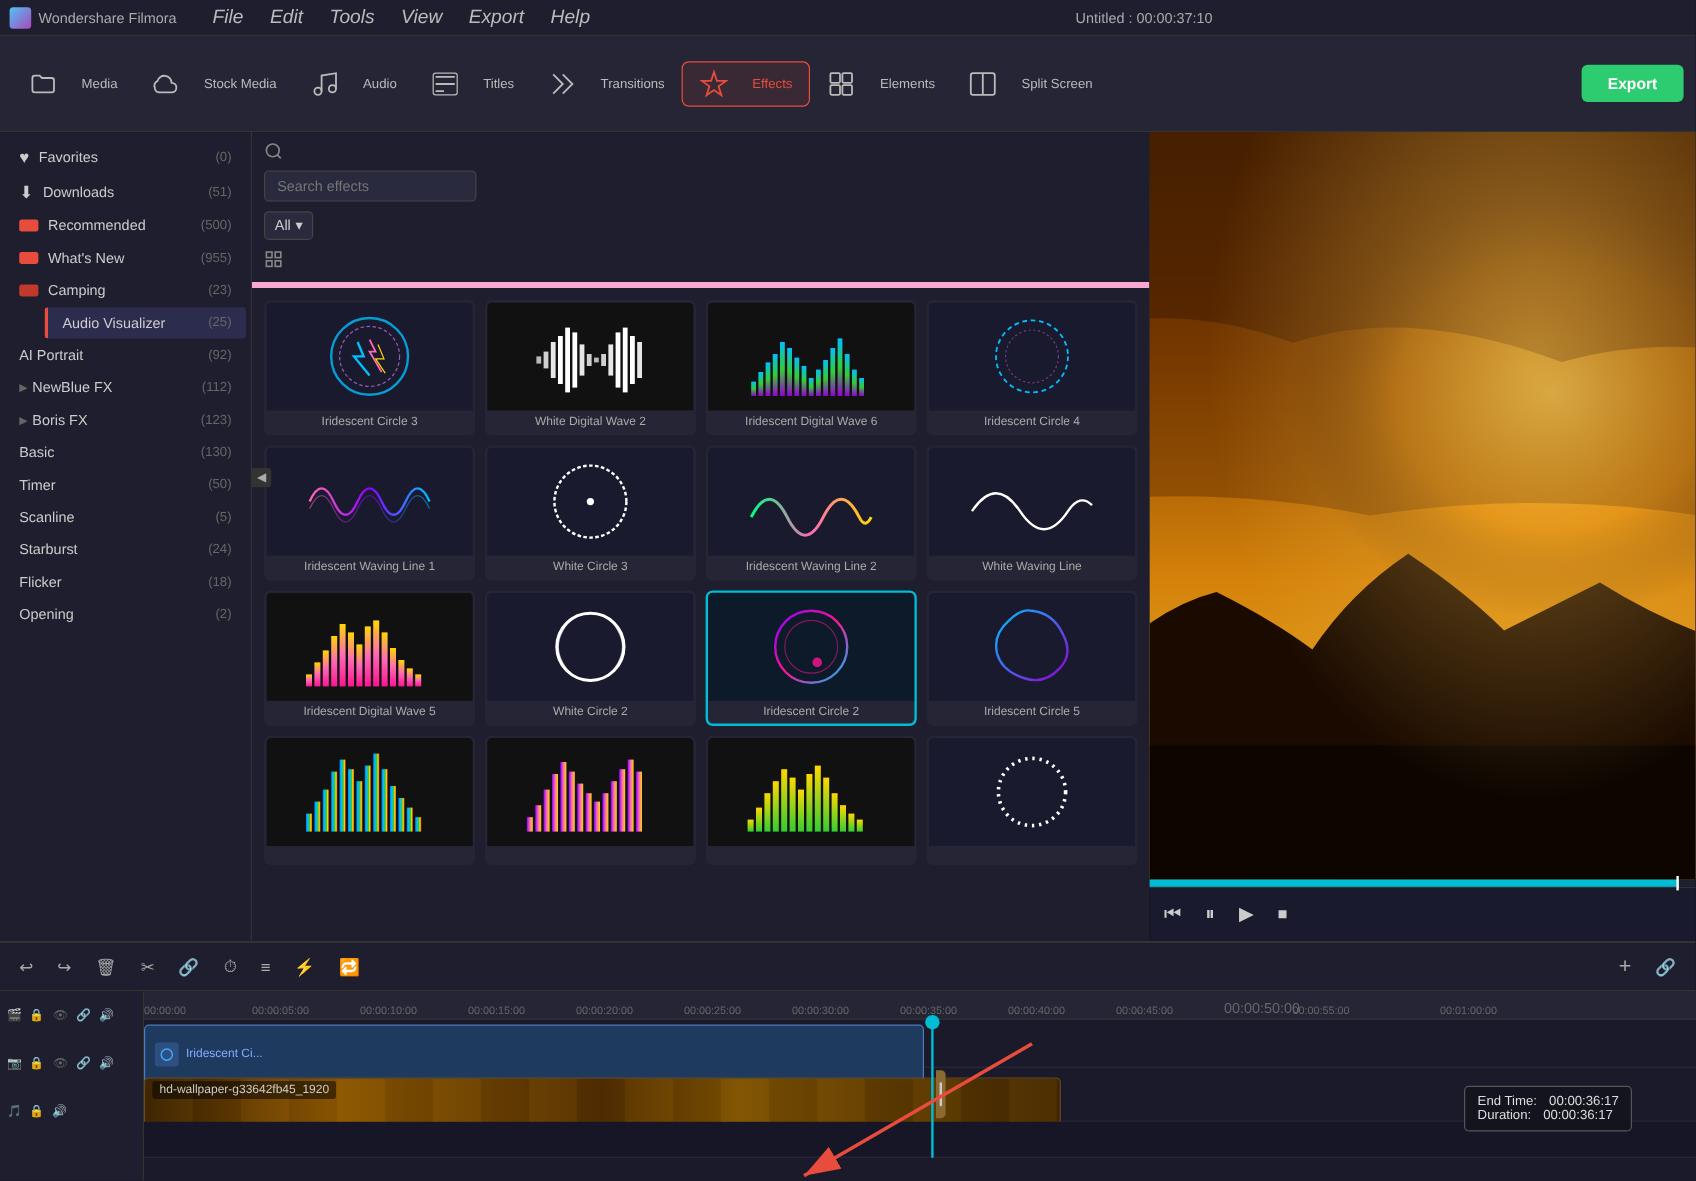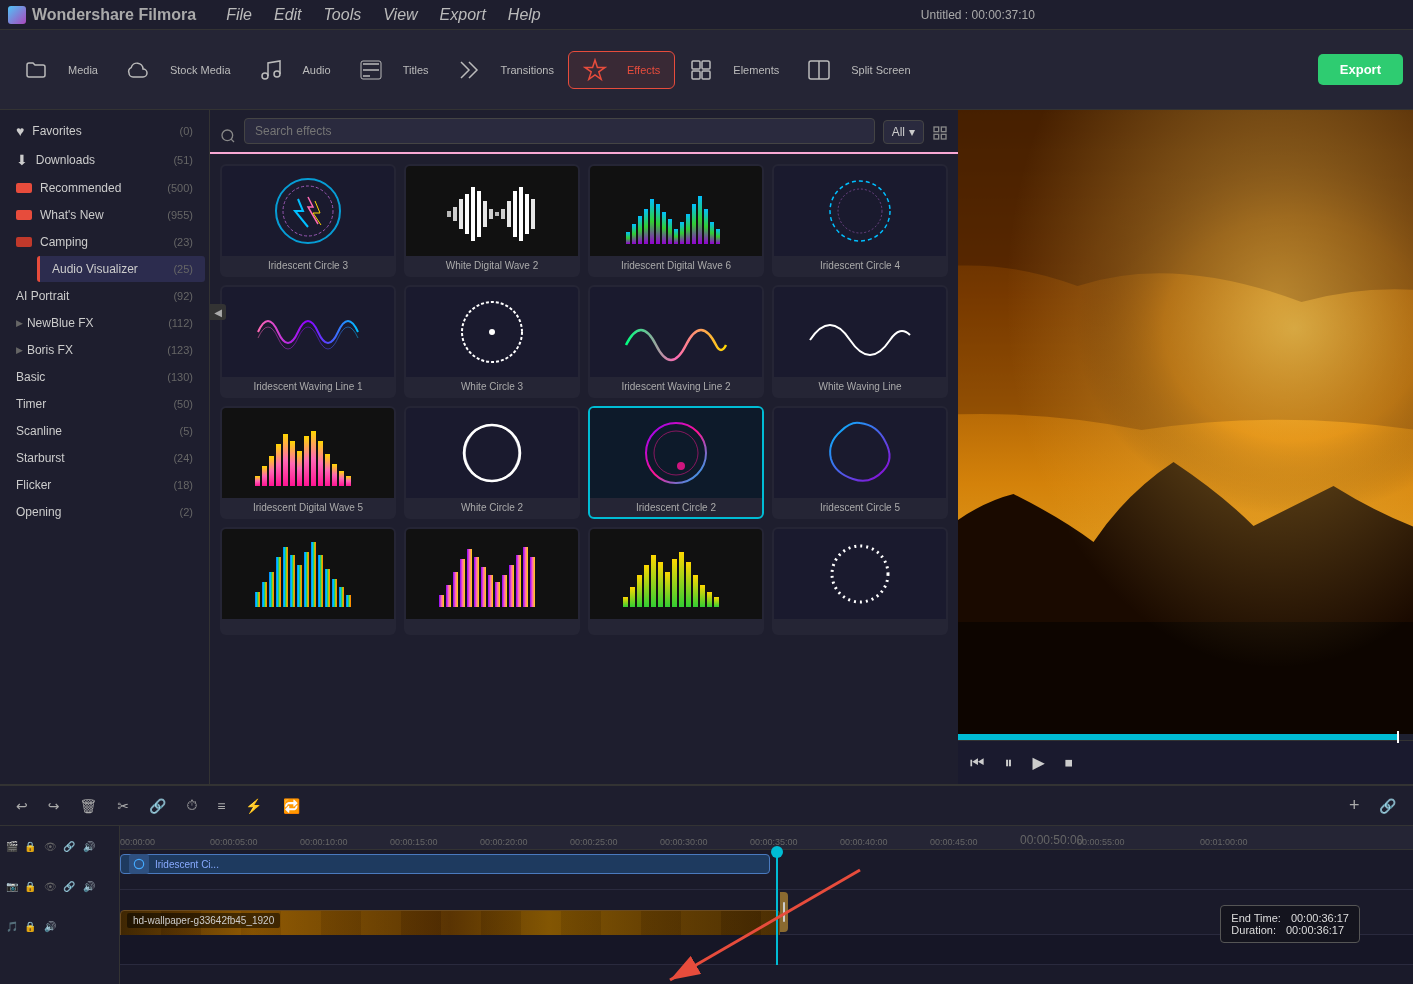--- a/index.html
+++ b/index.html
@@ -1,20 +1,20 @@
 <!DOCTYPE html>
 <html><head>
   <meta charset="utf-8">
   <style>
     * { box-sizing: border-box; margin: 0; padding: 0; }
     body { font-family: 'Segoe UI', Arial, sans-serif; background: #1a1a2e; color: #ccc; width: 1413px; height: 984px; overflow: hidden; font-size: 12px; }
 
     
     #top-bar { display: flex; align-items: center; background: #1e1e2e; height: 30px; padding: 0 8px; border-bottom: 1px solid #333; }
-    #top-bar .app-logo { display: flex; align-items: center; gap: 6px; color: #aaa; font-size: 16px; margin-right: 20px; font-weight: bold; }
+    #top-bar .app-logo { display: flex; align-items: center; gap: 6px; color: #aaa; font-size: 12px; margin-right: 20px; }
     #top-bar .app-logo .logo-icon { width: 18px; height: 18px; background: linear-gradient(135deg, #4fc3f7, #ab47bc); border-radius: 3px; }
     .menu-items { display: flex; gap: 2px; }
     .menu-item { color: #bbb; padding: 2px 10px; cursor: pointer; border-radius: 3px; font-size: 16px; font-style: italic; }
     .title-bar { flex: 1; text-align: center; color: #aaa; font-size: 12px; }
 
     
     #toolbar { display: flex; align-items: center; background: #252535; height: 80px; padding: 0 10px; border-bottom: 1px solid #333; }
     .tool-btn { display: flex; align-items: center; justify-content: center; gap: 20px; padding: 6px 14px; cursor: pointer; border-radius: 6px; color: #bbb; font-size: 11px; min-width: 65px; }
     .tool-btn.active { color: #e74c3c; border: 1px solid #e74c3c; background: rgba(231,76,60,0.1); }
     .tool-btn svg { width: 24px; height: 24px; }
@@ -28,21 +28,21 @@
     .sidebar-item { display: flex; align-items: center; padding: 6px 12px; cursor: pointer; border-radius: 3px; margin: 1px 4px; }
     .sidebar-item.active { background: #2c2c4e; }
     .sidebar-item .item-icon { margin-right: 8px; font-size: 14px; }
     .sidebar-item .item-label { flex: 1; font-size: 12px; color: #ccc; }
     .sidebar-item .item-count { color: #666; font-size: 11px; }
 
     
     #effects-panel { flex: 1; background: #1e1e2e; display: flex; flex-direction: column; overflow: hidden; }
 
     
-    #search-bar { display: flex; align-items: flex-end; padding: 8px 10px; border-bottom: 2px solid #f9a8d4; gap: 8px; }
+    #search-bar { display: flex; align-items: flex-start; padding: 8px 10px; border-bottom: 5px solid #f9a8d4; gap: 8px; flex-direction: column; }
     #search-bar input { flex: 1; background: #2a2a3e; border: 1px solid #444; border-radius: 4px; padding: 5px 10px; color: #ccc; font-size: 12px; outline: none; }
     #search-bar .filter-select { background: #2a2a3e; border: 1px solid #444; border-radius: 4px; padding: 4px 8px; color: #ccc; font-size: 12px; display: flex; align-items: center; gap: 4px; cursor: pointer; }
     #search-bar .grid-icon { color: #888; cursor: pointer; }
 
     
     #effects-grid { flex: 1; overflow-y: auto; padding: 10px; display: grid; grid-template-columns: repeat(4, 1fr); gap: 8px; align-content: start; }
     .effect-card { background: #252535; border-radius: 6px; overflow: hidden; cursor: pointer; border: 2px solid transparent; }
     .effect-card.selected { border-color: #00bcd4; }
     .effect-card .card-thumb { width: 100%; height: 90px; display: flex; align-items: center; justify-content: center; background: #1a1a2e; overflow: hidden; }
     .effect-card .card-label { padding: 4px 6px; font-size: 10px; color: #aaa; text-align: center; white-space: nowrap; overflow: hidden; text-overflow: ellipsis; }
@@ -724,35 +724,35 @@
 
       <div style="position:relative; width:1300px;">
 
         <div style="position:absolute; top:0; bottom:0; left:656px; width:2px; background:#00bcd4; z-index:10;">
           <div style="position:absolute; top:-4px; left:-5px; width:12px; height:12px; background:#00bcd4; border-radius:50%;"></div>
         </div>
 
         <div class="track-row">
           <div class="track-content">
 
-            <div style="position:absolute; top:4px; left:0; width:650px; height:20px; background:#1e3a5f; border:1px solid #4a7abf; border-radius:4px; display:flex; align-items:center; padding:0 8px; gap:6px; cursor:pointer;">
+            <div style="position:absolute; top:4px; left:0; width:650px; height:49px; background:#1e3a5f; border:1px solid #4a7abf; border-radius:4px; display:flex; align-items:center; padding:0 8px; gap:6px; cursor:pointer;">
               <div style="width:20px; height:20px; background:#2e5080; border-radius:3px; flex-shrink:0; display:flex; align-items:center; justify-content:center;">
                 <svg width="14" height="14" viewBox="0 0 24 24" fill="none">
                   <circle cx="12" cy="12" r="8" stroke="#4af" stroke-width="2"></circle>
                 </svg>
               </div>
               <span style="font-size:10px; color:#8af; white-space:nowrap; overflow:hidden; text-overflow:ellipsis;">Iridescent Ci...</span>
             </div>
           </div>
         </div>
 
         <div class="track-row" style="height:45px;">
           <div class="track-content">
 
-            <div style="position:absolute; top:20px; left:0; width:660px; height:40px; background:linear-gradient(90deg, #2a1800 0%, #5a3500 10%, #8a5500 20%, #6a4000 35%, #4a2800 50%, #7a5000 65%, #5a3800 80%, #3a2200 100%); border:1px solid #6a4a20; border-radius:4px; cursor:pointer; overflow:hidden;">
+            <div style="position:absolute; top:8px; left:0; width:764px; height:40px; background:linear-gradient(90deg, #2a1800 0%, #5a3500 10%, #8a5500 20%, #6a4000 35%, #4a2800 50%, #7a5000 65%, #5a3800 80%, #3a2200 100%); border:1px solid #6a4a20; border-radius:4px; cursor:pointer; overflow:hidden;">
               <div style="position:absolute; top:0; left:0; right:0; bottom:0; background:repeating-linear-gradient(90deg, rgba(180,120,20,0.15) 0px, rgba(180,120,20,0.15) 40px, rgba(100,60,10,0.15) 40px, rgba(100,60,10,0.15) 80px);"></div>
               <span style="font-size:10px; color:#ccc; padding:2px 6px; position:absolute; top:2px; left:6px; background:rgba(0,0,0,0.5); border-radius:2px;">hd-wallpaper-g33642fb45_1920</span>
             </div>
 
             <div style="position:absolute; top:2px; left:660px; width:8px; height:40px; background:#8a6a30; border-radius:0 4px 4px 0; cursor:ew-resize; display:flex; align-items:center; justify-content:center;">
               <div style="width:2px; height:20px; background:#ccc; border-radius:1px; margin:0 1px;"></div>
             </div>
           </div>
         </div>
 

